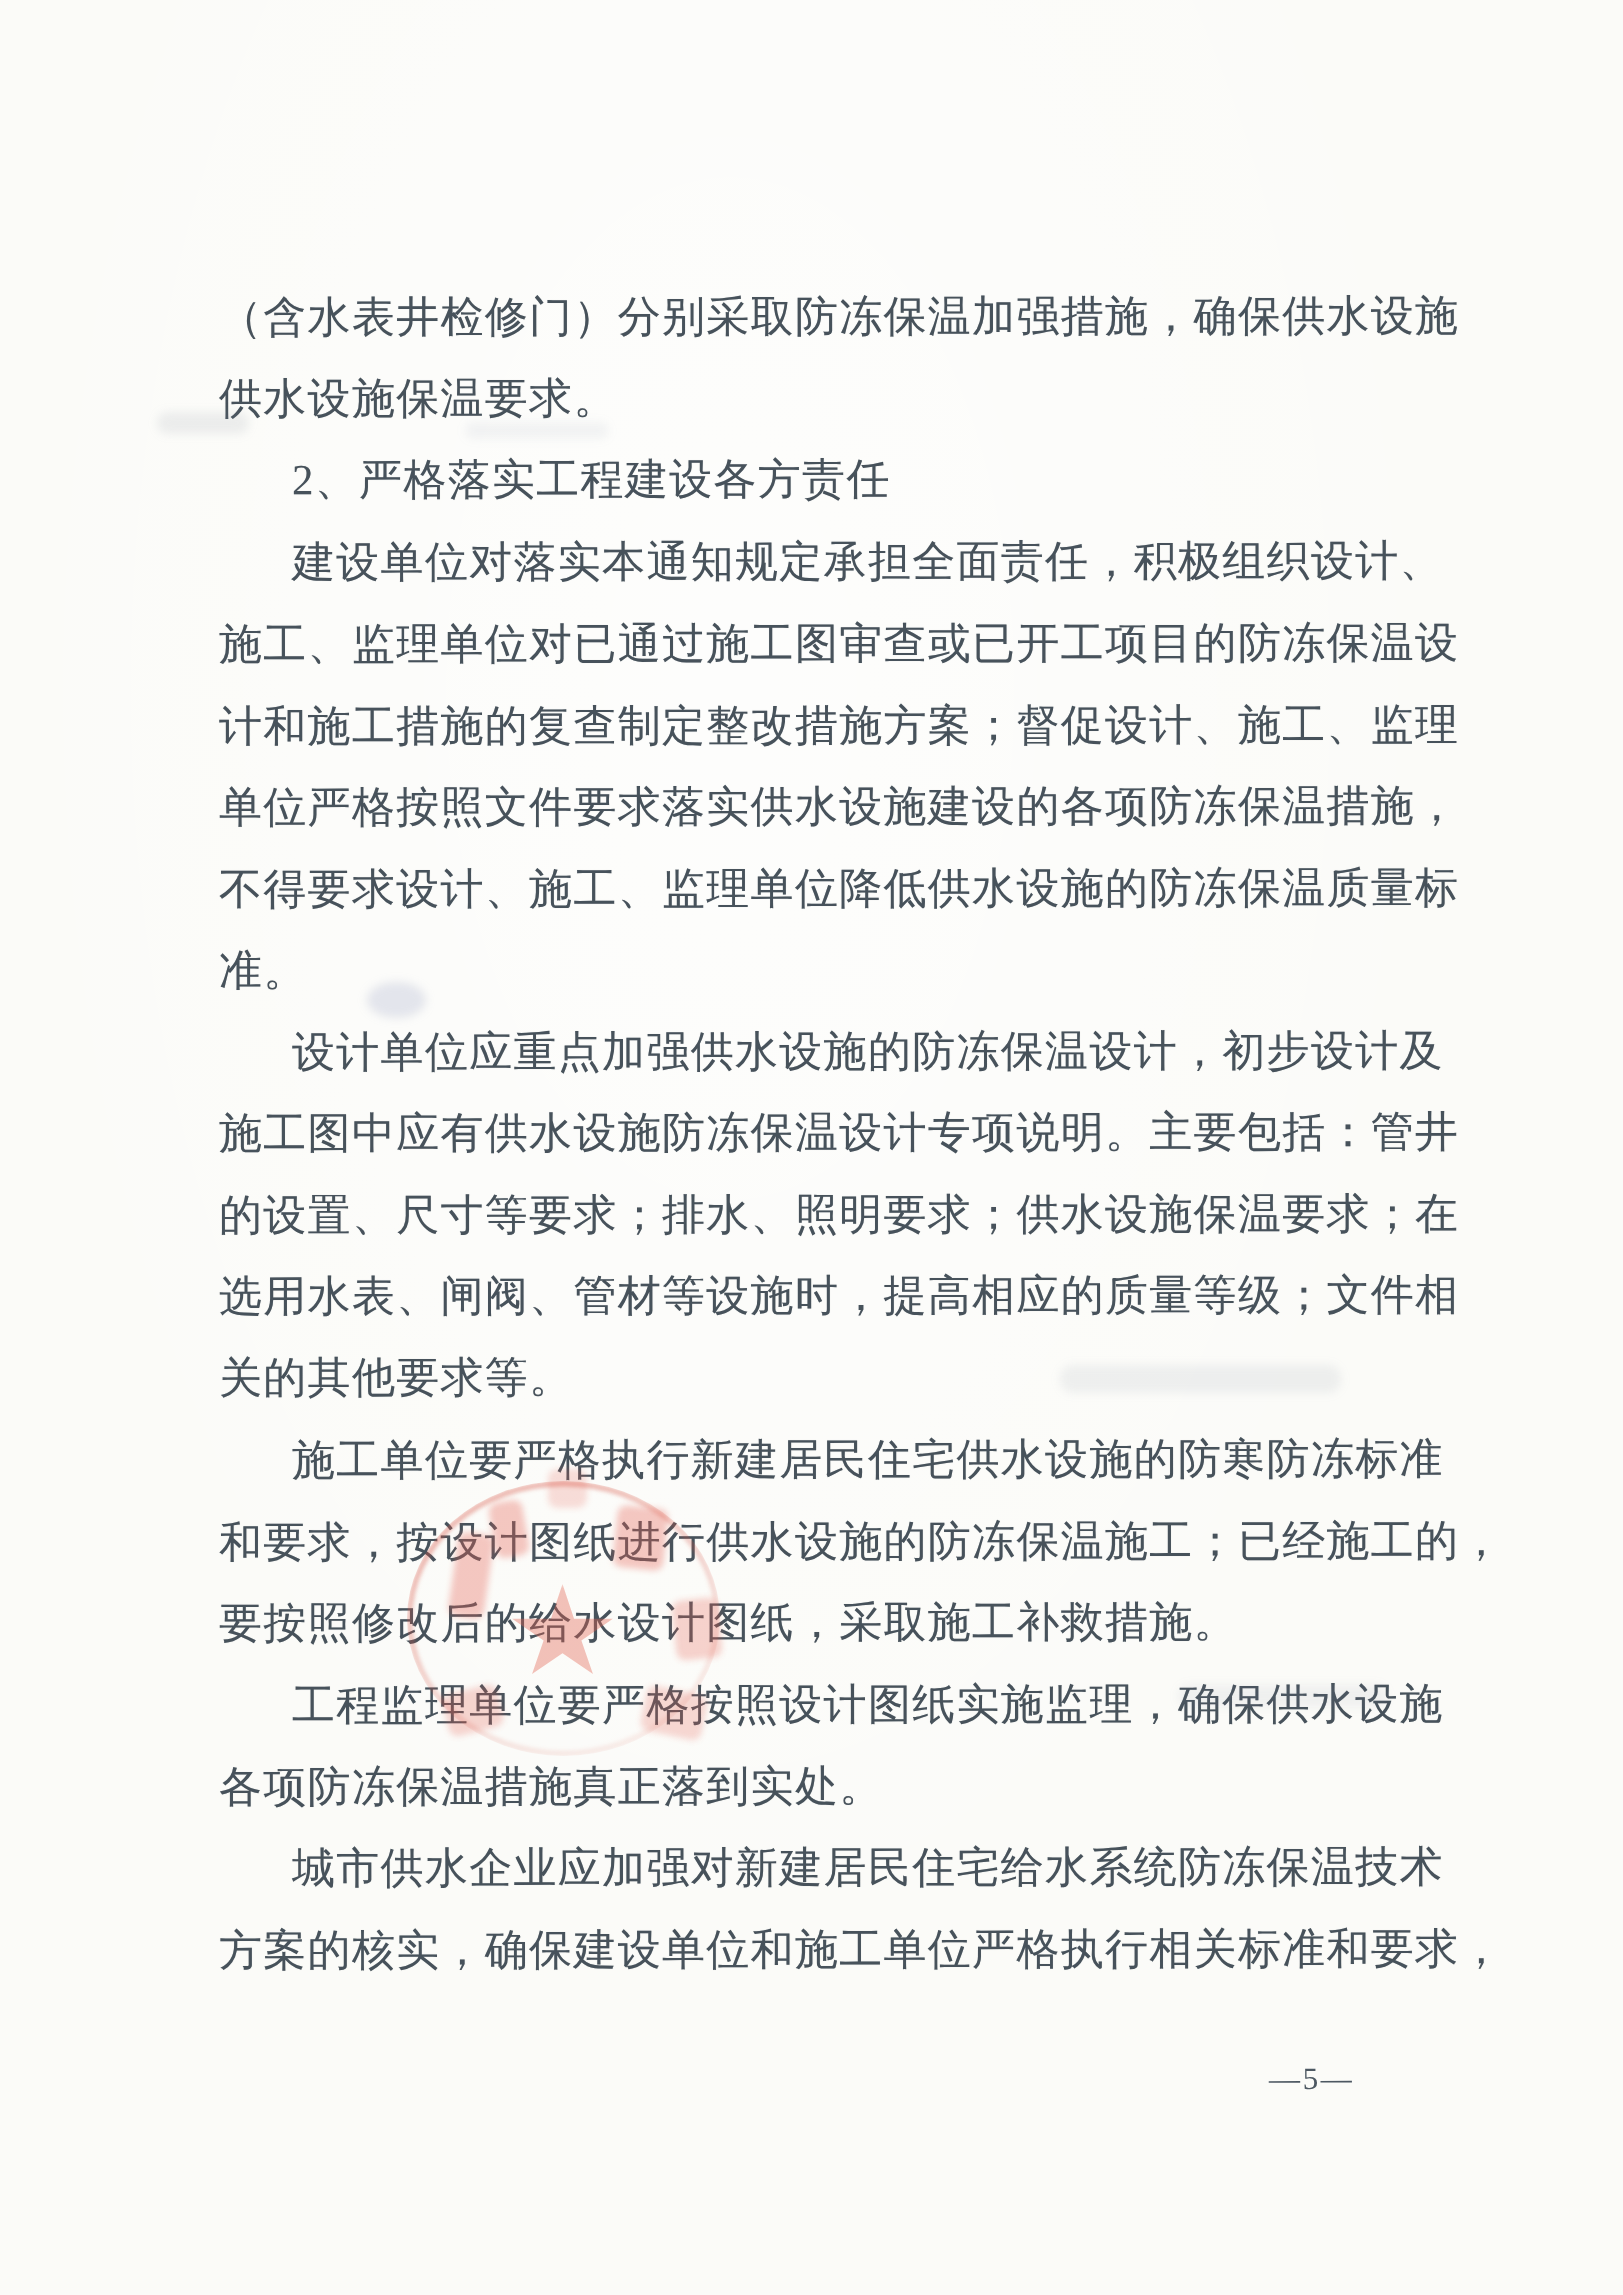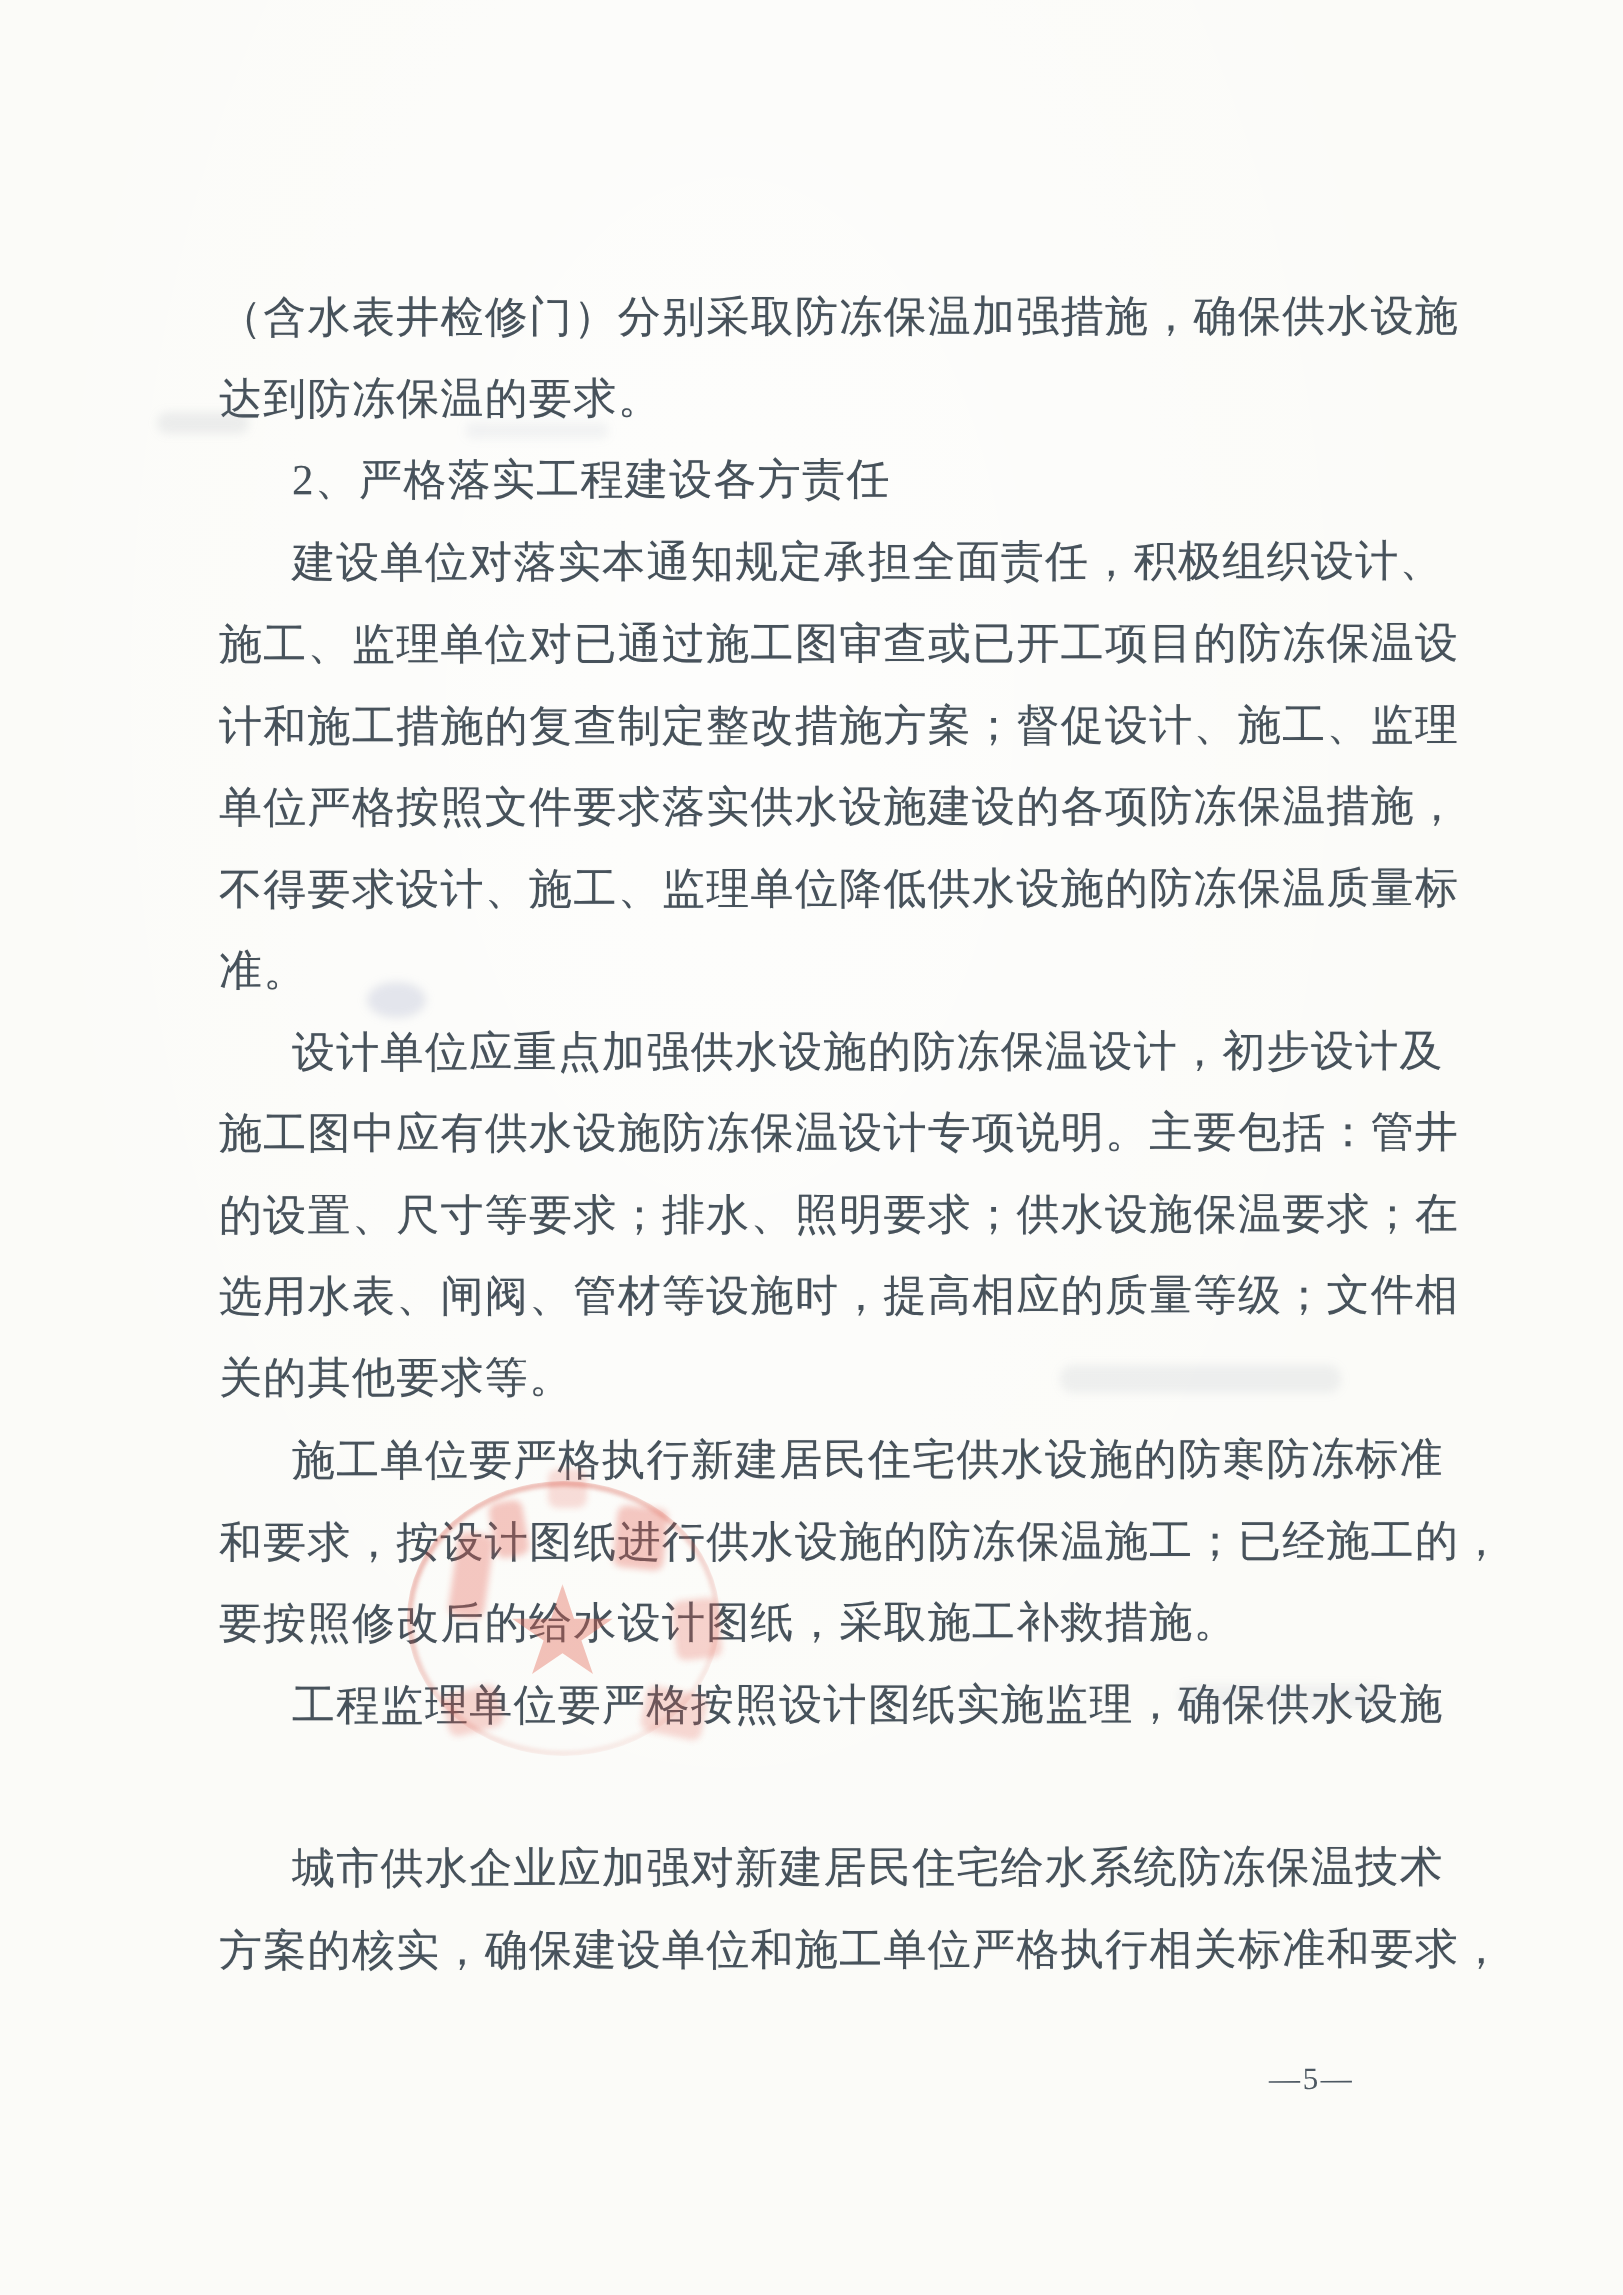--- a/index.html
+++ b/index.html
@@ -58,37 +58,38 @@
   .s4{left:157px;top:412px;width:92px;height:22px;background:rgba(120,130,150,.12);border-radius:13px;}
   .s5{left:465px;top:422px;width:144px;height:17px;background:rgba(120,130,150,.08);border-radius:13px;}
 </style>
 </head>
 <body>
 
 <div class="page">
 
   <div class="lines" id="lines">
       <div class="line" style="top: 291px;">（含水表井检修门）分别采取防冻保温加强措施，确保供水设施</div>
-      <div class="line" style="top: 373px;">达到防冻保温的要求。</div>
+      <div class="line" style="top: 373px;">供水设施保温要求。</div>
       <div class="line indent" style="top: 454px; text-align: right;">2、严格落实工程建设各方责任</div>
       <div class="line indent" style="top: 536px;">建设单位对落实本通知规定承担全面责任，积极组织设计、</div>
       <div class="line" style="top: 618px;">施工、监理单位对已通过施工图审查或已开工项目的防冻保温设</div>
       <div class="line" style="top: 700px;">计和施工措施的复查制定整改措施方案；督促设计、施工、监理</div>
       <div class="line" style="top: 781px;">单位严格按照文件要求落实供水设施建设的各项防冻保温措施，</div>
       <div class="line" style="top: 863px;">不得要求设计、施工、监理单位降低供水设施的防冻保温质量标</div>
       <div class="line" style="top: 945px;">准。</div>
       <div class="line indent" style="top: 1026px;">设计单位应重点加强供水设施的防冻保温设计，初步设计及</div>
       <div class="line" style="top: 1107px;">施工图中应有供水设施防冻保温设计专项说明。主要包括：管井</div>
       <div class="line" style="top: 1189px;">的设置、尺寸等要求；排水、照明要求；供水设施保温要求；在</div>
       <div class="line" style="top: 1270px;">选用水表、闸阀、管材等设施时，提高相应的质量等级；文件相</div>
       <div class="line" style="top: 1352px;">关的其他要求等。</div>
       <div class="line indent" style="top: 1434px;">施工单位要严格执行新建居民住宅供水设施的防寒防冻标准</div>
       <div class="line" style="top: 1516px;">和要求，按设计图纸进行供水设施的防冻保温施工；已经施工的，</div>
       <div class="line" style="top: 1597px;">要按照修改后的给水设计图纸，采取施工补救措施。</div>
       <div class="line indent" style="top: 1679px;">工程监理单位要严格按照设计图纸实施监理，确保供水设施</div>
+      <div class="line" style="top: 1761px;">各项防冻保温措施真正落到实处。</div>
       <div class="line indent" style="top: 1842px;">城市供水企业应加强对新建居民住宅给水系统防冻保温技术</div>
       <div class="line" style="top: 1924px;">方案的核实，确保建设单位和施工单位严格执行相关标准和要求，</div>
     </div>
 
   <div class="stamp">
     <div class="ring"></div>
     <div class="star"></div>
     <div class="blob b1"></div>
     <div class="blob b2"></div>
     <div class="blob b3"></div>

